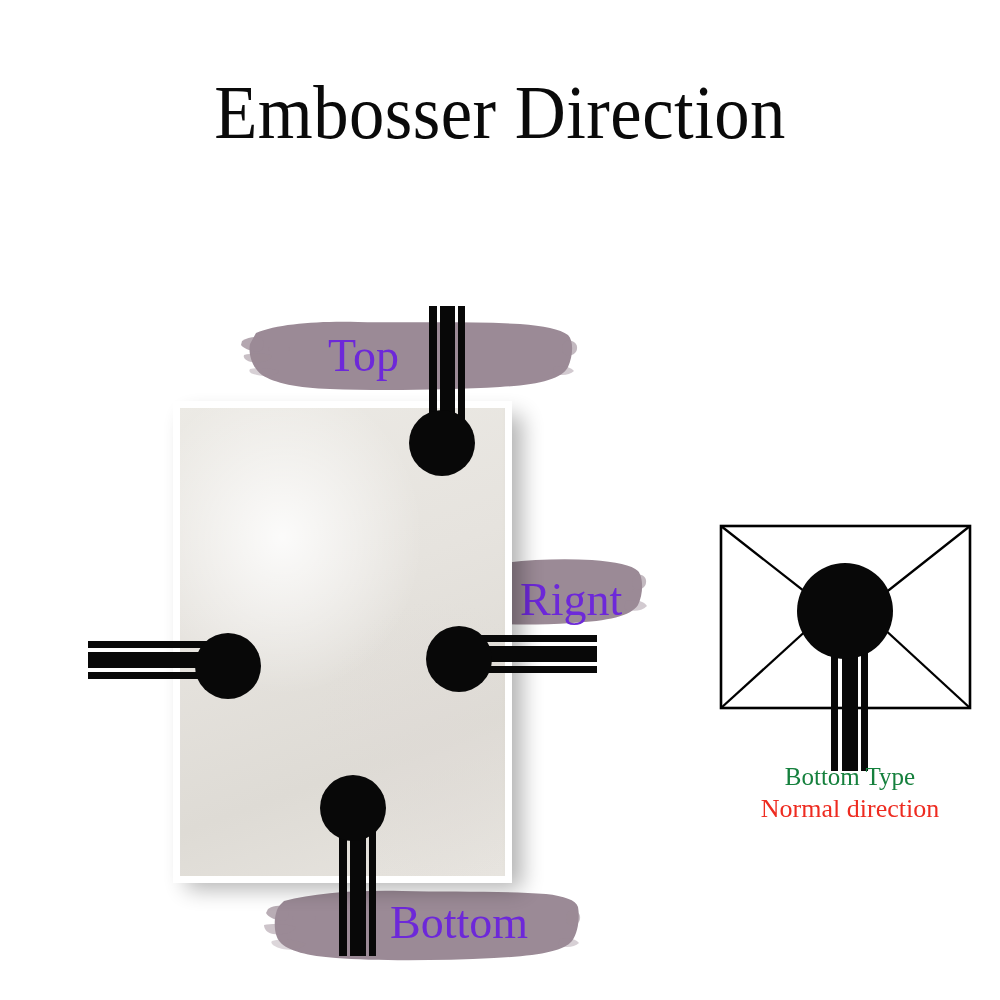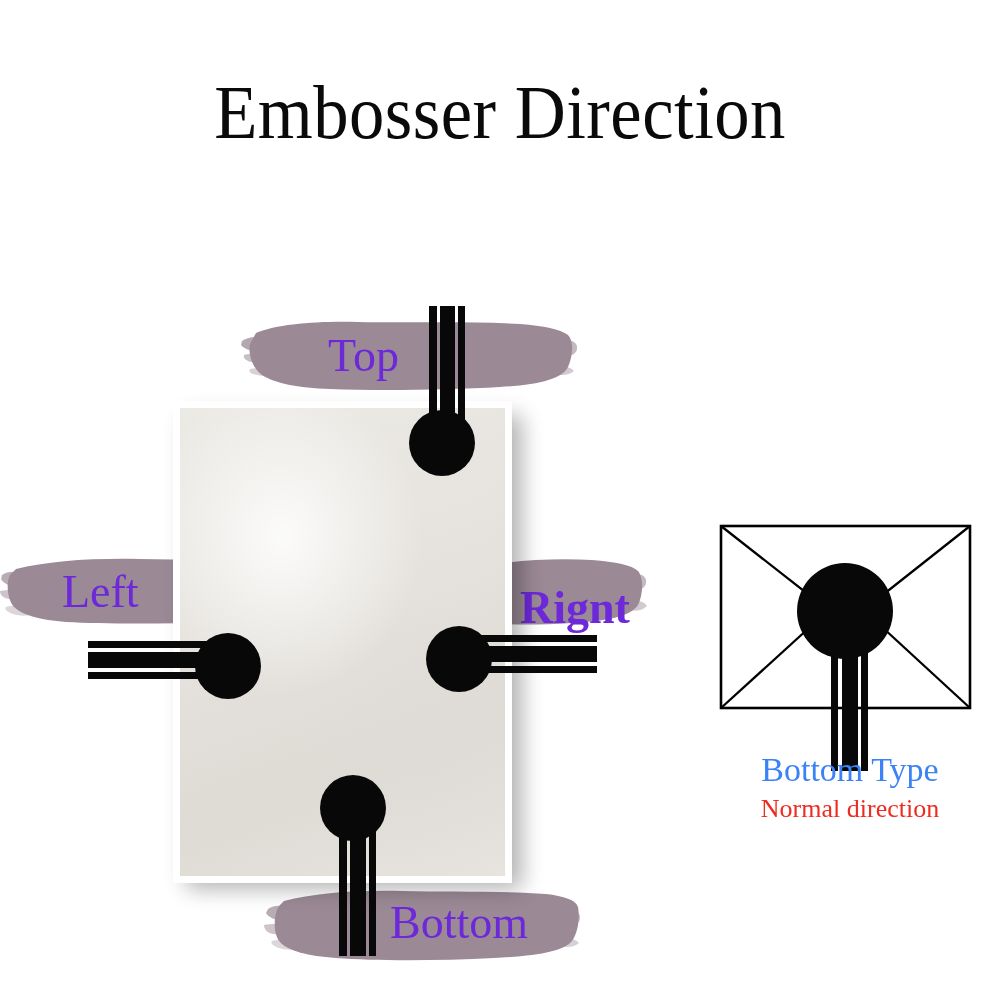--- a/index.html
+++ b/index.html
@@ -124,23 +124,23 @@
   .envelope-group svg { display: block; overflow: visible; }
   .env-caption {
     position: absolute;
     left: 0;
     width: 300px;
     text-align: center;
     font-family: "Liberation Serif", "DejaVu Serif", serif;
     white-space: nowrap;
   }
   .env-caption.primary {
-    top: 240px;
-    font-size: 34px;
-    color: #3b82f6;
+    top: 252px;
+    font-size: 25px;
+    color: #15803d;
   }
   .env-caption.secondary {
     top: 283px;
     font-size: 26px;
     color: #ee2b20;
   }
 </style>
 </head>
 <body>
 
@@ -158,47 +158,32 @@
         <path d="M6,44 C14,42 26,42 34,45 C32,50 24,52 14,51 C8,50 5,47 6,44 Z" opacity="0.55"></path>
         <path d="M12,58 C22,56 34,57 41,60 C38,65 28,66 19,64 C13,63 10,61 12,58 Z" opacity="0.4"></path>
         <rect x="30" y="36" width="22" height="4" rx="2" opacity="0.5"></rect>
         <path d="M328,30 C334,28 340,32 339,38 C338,44 331,46 326,43 C323,39 324,32 328,30 Z" opacity="0.6"></path>
         <path d="M316,56 C324,54 333,56 336,60 C331,65 321,65 315,62 Z" opacity="0.45"></path>
       </g>
     </svg>
     <div class="brush-label" style="left:90px; top:22px;">Top</div>
   </div>
 
-  <div class="brush" style="left:0px; top:538px;">
-    <svg width="300" height="82" viewBox="0 0 300 82" xmlns="http://www.w3.org/2000/svg" aria-hidden="true">
-      <g fill="#9b8a96">
-        <path d="M16,20 C48,12 92,9 140,10 C190,11 238,10 272,13 C288,15 296,19 297,26
-                 C298,36 297,50 292,58 C286,67 262,71 220,73 C166,75 104,75 66,73
-                 C40,71 22,66 14,58 C7,50 6,33 10,26 Z"></path>
-        <path d="M2,26 C8,22 16,22 22,25 C24,30 22,36 18,38 C10,38 3,34 1,30 Z" opacity="0.7"></path>
-        <path d="M0,42 C10,40 24,41 32,44 C29,49 19,51 9,50 C3,49 0,46 0,42 Z" opacity="0.5"></path>
-        <path d="M6,58 C18,55 32,57 40,61 C35,67 22,68 13,65 C7,63 4,60 6,58 Z" opacity="0.35"></path>
-        <rect x="24" y="33" width="26" height="4" rx="2" opacity="0.45"></rect>
-        <rect x="18" y="46" width="18" height="3" rx="1.5" opacity="0.35"></rect>
-      </g>
-    </svg>
-    <div class="brush-label" style="left:62px; top:20px;">Left</div>
-  </div>
 
   <div class="brush" style="left:488px; top:538px;">
     <svg width="160" height="82" viewBox="0 0 160 82" xmlns="http://www.w3.org/2000/svg" aria-hidden="true">
       <g fill="#9b8a96">
         <path d="M2,16 C30,11 70,9 104,11 C128,13 144,16 150,22
                  C156,29 155,46 150,56 C143,67 120,72 84,74 C52,76 20,76 2,74 Z"></path>
         <path d="M148,26 C154,24 159,28 158,34 C157,40 150,42 146,39 C143,35 144,28 148,26 Z" opacity="0.6"></path>
         <path d="M138,52 C147,50 156,52 159,57 C153,63 142,63 136,59 Z" opacity="0.45"></path>
         <rect x="126" y="40" width="20" height="3" rx="1.5" opacity="0.4"></rect>
       </g>
     </svg>
-    <div class="brush-label" style="left:32px; top:36px;font-weight:bold;">Rignt</div>
+    <div class="brush-label" style="left:32px; top:28px;">Rignt</div>
   </div>
 
   <div class="brush" style="left:262px; top:870px;">
     <svg width="320" height="86" viewBox="0 0 320 86" xmlns="http://www.w3.org/2000/svg" aria-hidden="true">
       <g fill="#9b8a96">
         <path d="M22,20 C52,12 94,9 140,10 C188,11 244,10 284,13 C302,15 314,19 316,26
                  C318,37 316,52 310,60 C302,70 276,75 232,77 C176,80 112,80 74,77
                  C46,75 26,70 18,61 C10,52 12,30 18,24 Z"></path>
         <path d="M6,28 C12,24 20,24 26,27 C28,32 26,38 22,40 C14,40 6,36 4,32 Z" opacity="0.7"></path>
         <path d="M2,44 C12,42 26,43 34,46 C31,52 21,54 11,53 C5,52 2,48 2,44 Z" opacity="0.5"></path>

